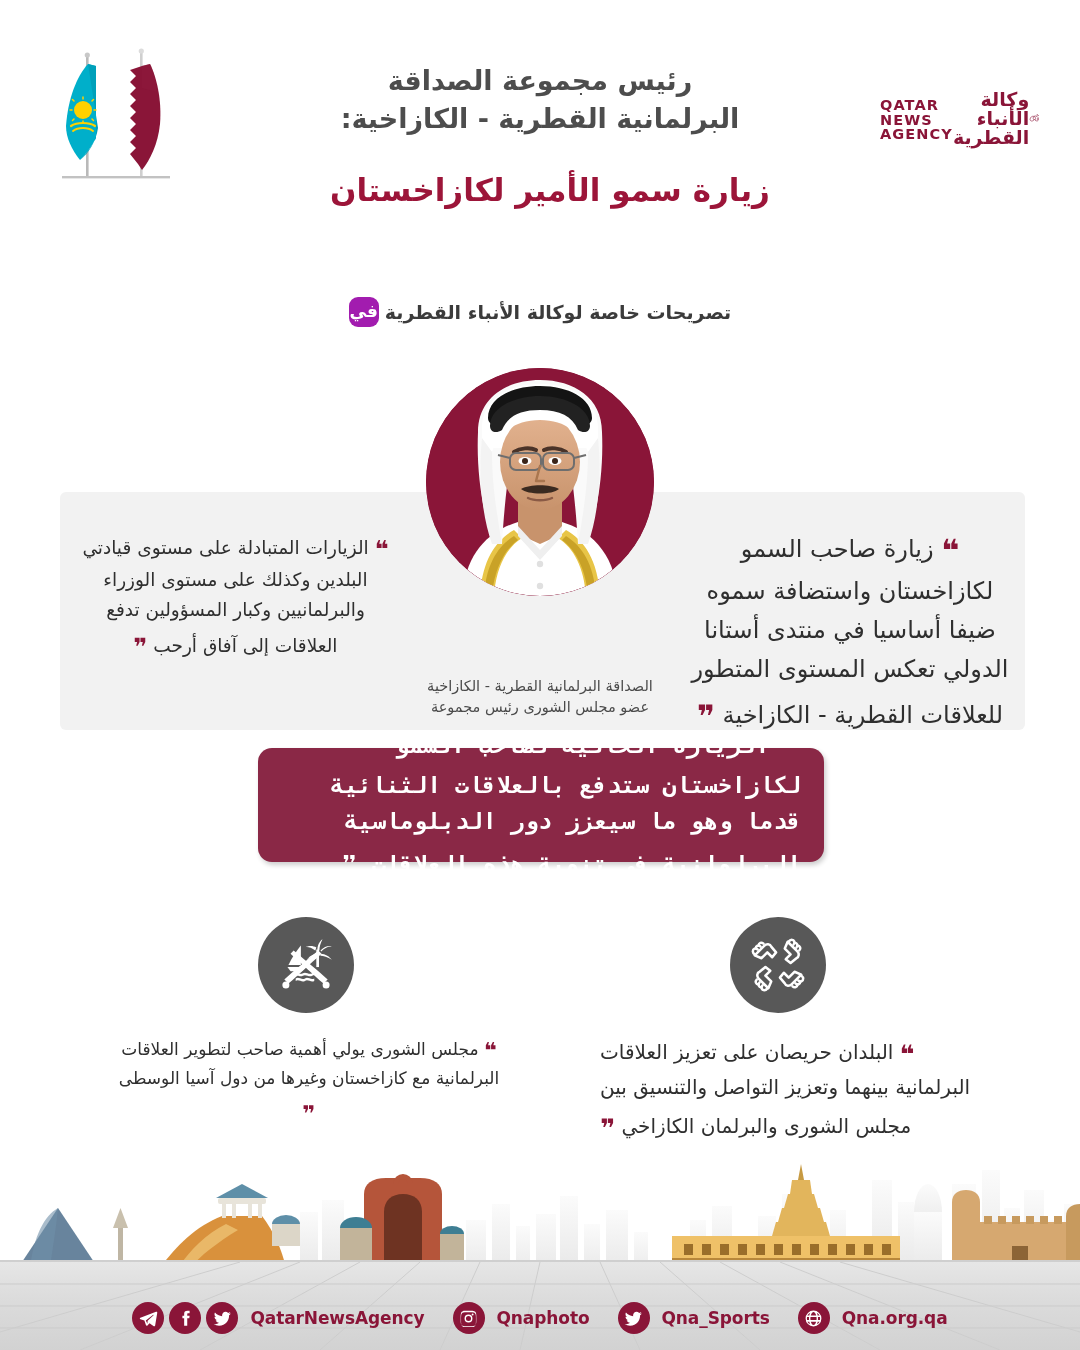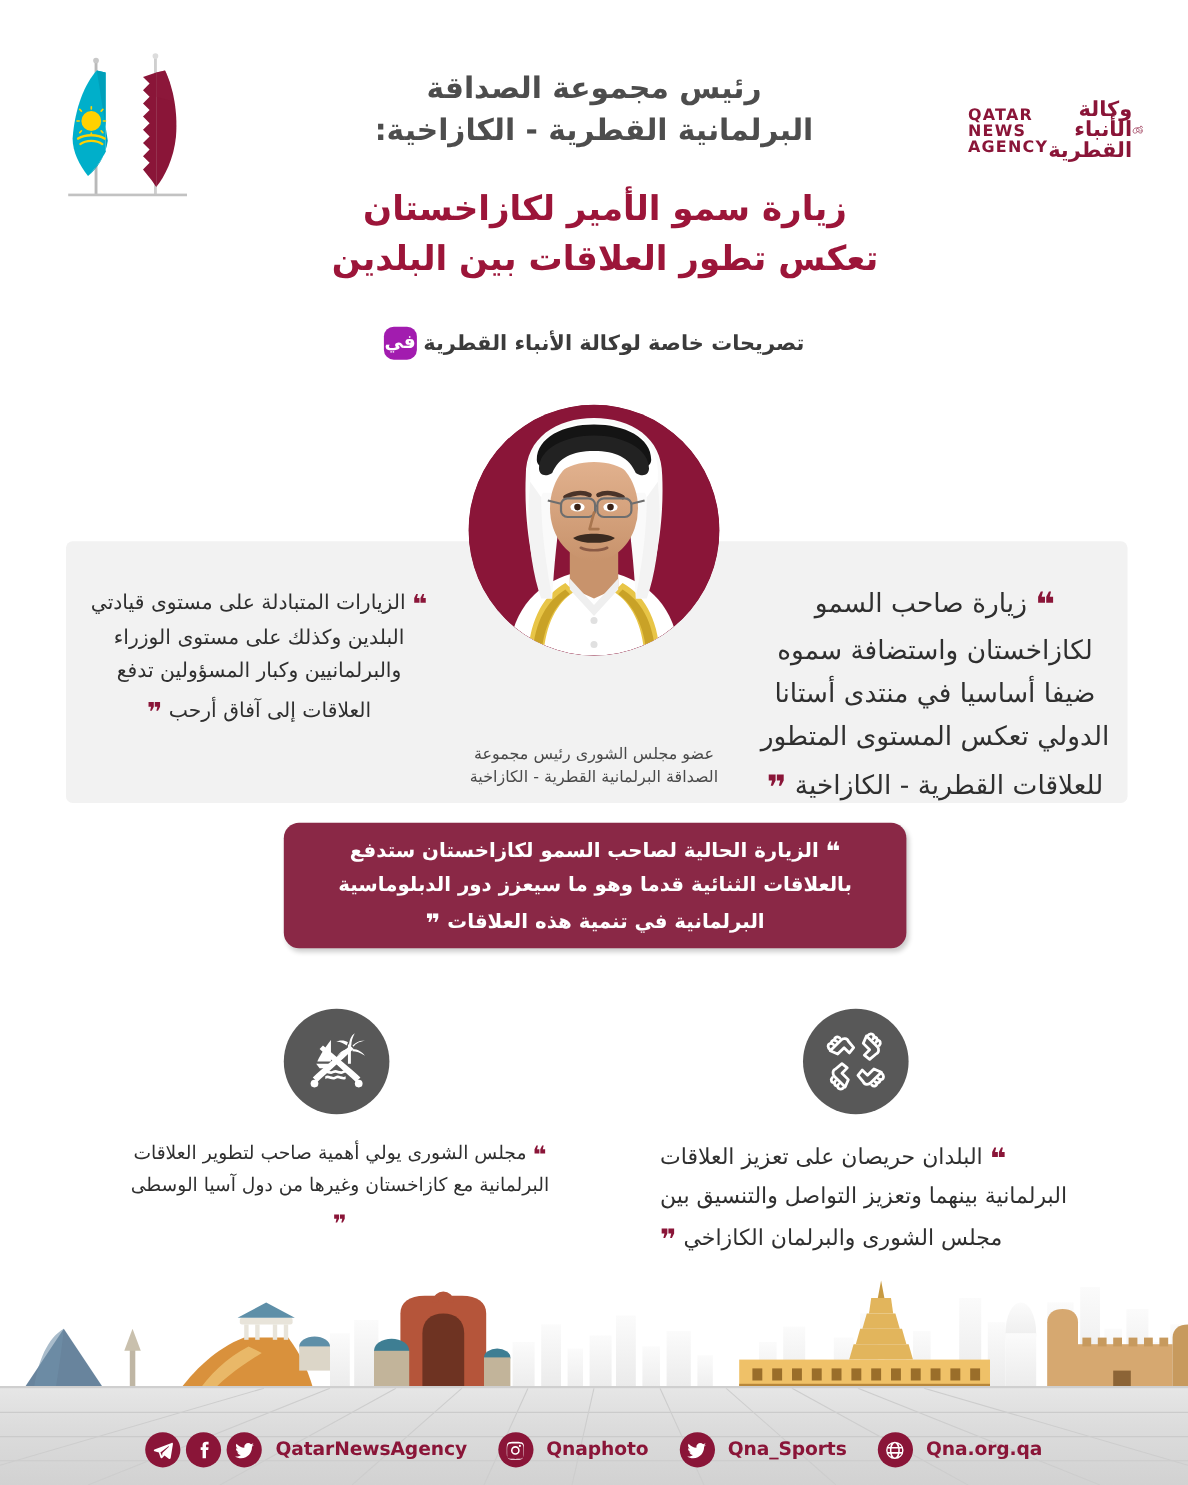--- a/index.html
+++ b/index.html
@@ -95,22 +95,22 @@
   }
 
   
   .callout {
     position: absolute; left: 258px; top: 748px; width: 566px; height: 114px;
     background: #8A2846; border-radius: 14px;
     display: flex; align-items: center; justify-content: center;
     box-shadow: 2px 3px 5px rgba(0,0,0,.20);
   }
   .callout .quote {
-    color: #ffffff; text-align: center; width: 520px;
-    font-size: 18px; font-weight: bold; line-height: 1.58;
+    color: #ffffff; text-align: right; width: 520px;
+    font-size: 23px; font-weight: bold; line-height: 1.58; font-family: Liberation Mono, monospace;
   }
   .callout .qm { color: #ffffff; }
 
   
   .icon-circle {
     position: absolute; width: 96px; height: 96px; border-radius: 50%;
     background: #585858; display: flex; align-items: center; justify-content: center;
   }
   .ic-left  { left: 258px; top: 917px; }
   .ic-right { left: 730px; top: 917px; }
@@ -200,21 +200,20 @@
     <div class="logo-en">QATAR NEWS AGENCY</div>
   </div>
 
   <div class="kicker">
     <div>رئيس مجموعة الصداقة</div>
     <div>البرلمانية القطرية - الكازاخية:</div>
   </div>
 
   <div class="headline">
     <div>زيارة سمو الأمير لكازاخستان</div>
-    <div>تعكس تطور العلاقات بين البلدين</div>
   </div>
 
   <div class="sub-strip">
     <span>تصريحات خاصة لوكالة الأنباء القطرية</span>
     <span class="sub-badge">في</span>
   </div>
 
   <div class="panel"></div>
 
   <div class="quote quote-left">
@@ -291,22 +290,22 @@
           <circle cx="114" cy="196" r="3.2" fill="#E0E0E0"></circle>
           <circle cx="114" cy="218" r="3.2" fill="#E0E0E0"></circle>
         </g>
       </svg>
     </div>
   </div>
 
   <div class="person-name">
   </div>
   <div class="person-role">
+    <div>الصداقة البرلمانية القطرية - الكازاخية</div>
     <div>عضو مجلس الشورى رئيس مجموعة</div>
-    <div>الصداقة البرلمانية القطرية - الكازاخية</div>
   </div>
 
   <div class="callout">
     <div class="quote">
       <span class="qm qm-open">❝</span>
       <span>الزيارة الحالية لصاحب السمو لكازاخستان ستدفع بالعلاقات الثنائية قدما وهو ما سيعزز دور الدبلوماسية البرلمانية في تنمية هذه العلاقات</span>
       <span class="qm qm-close">❞</span>
     </div>
   </div>
 

